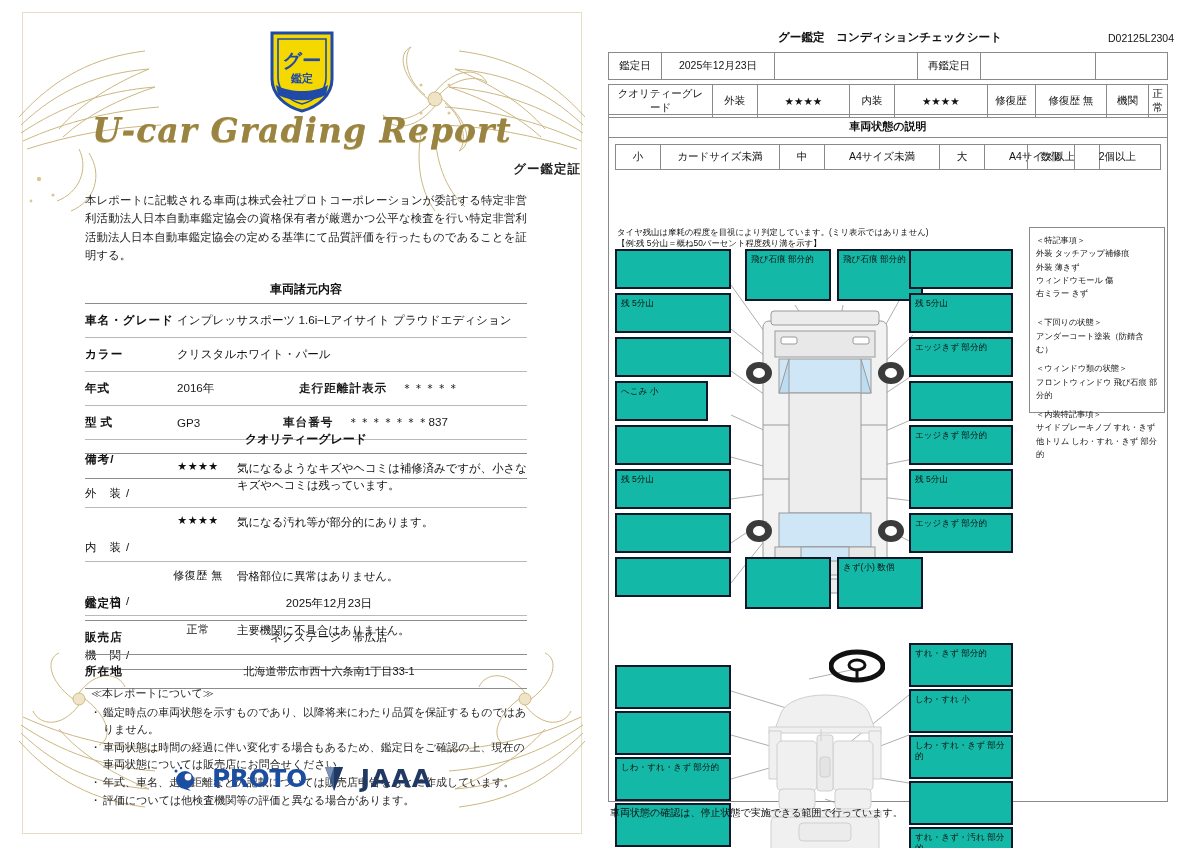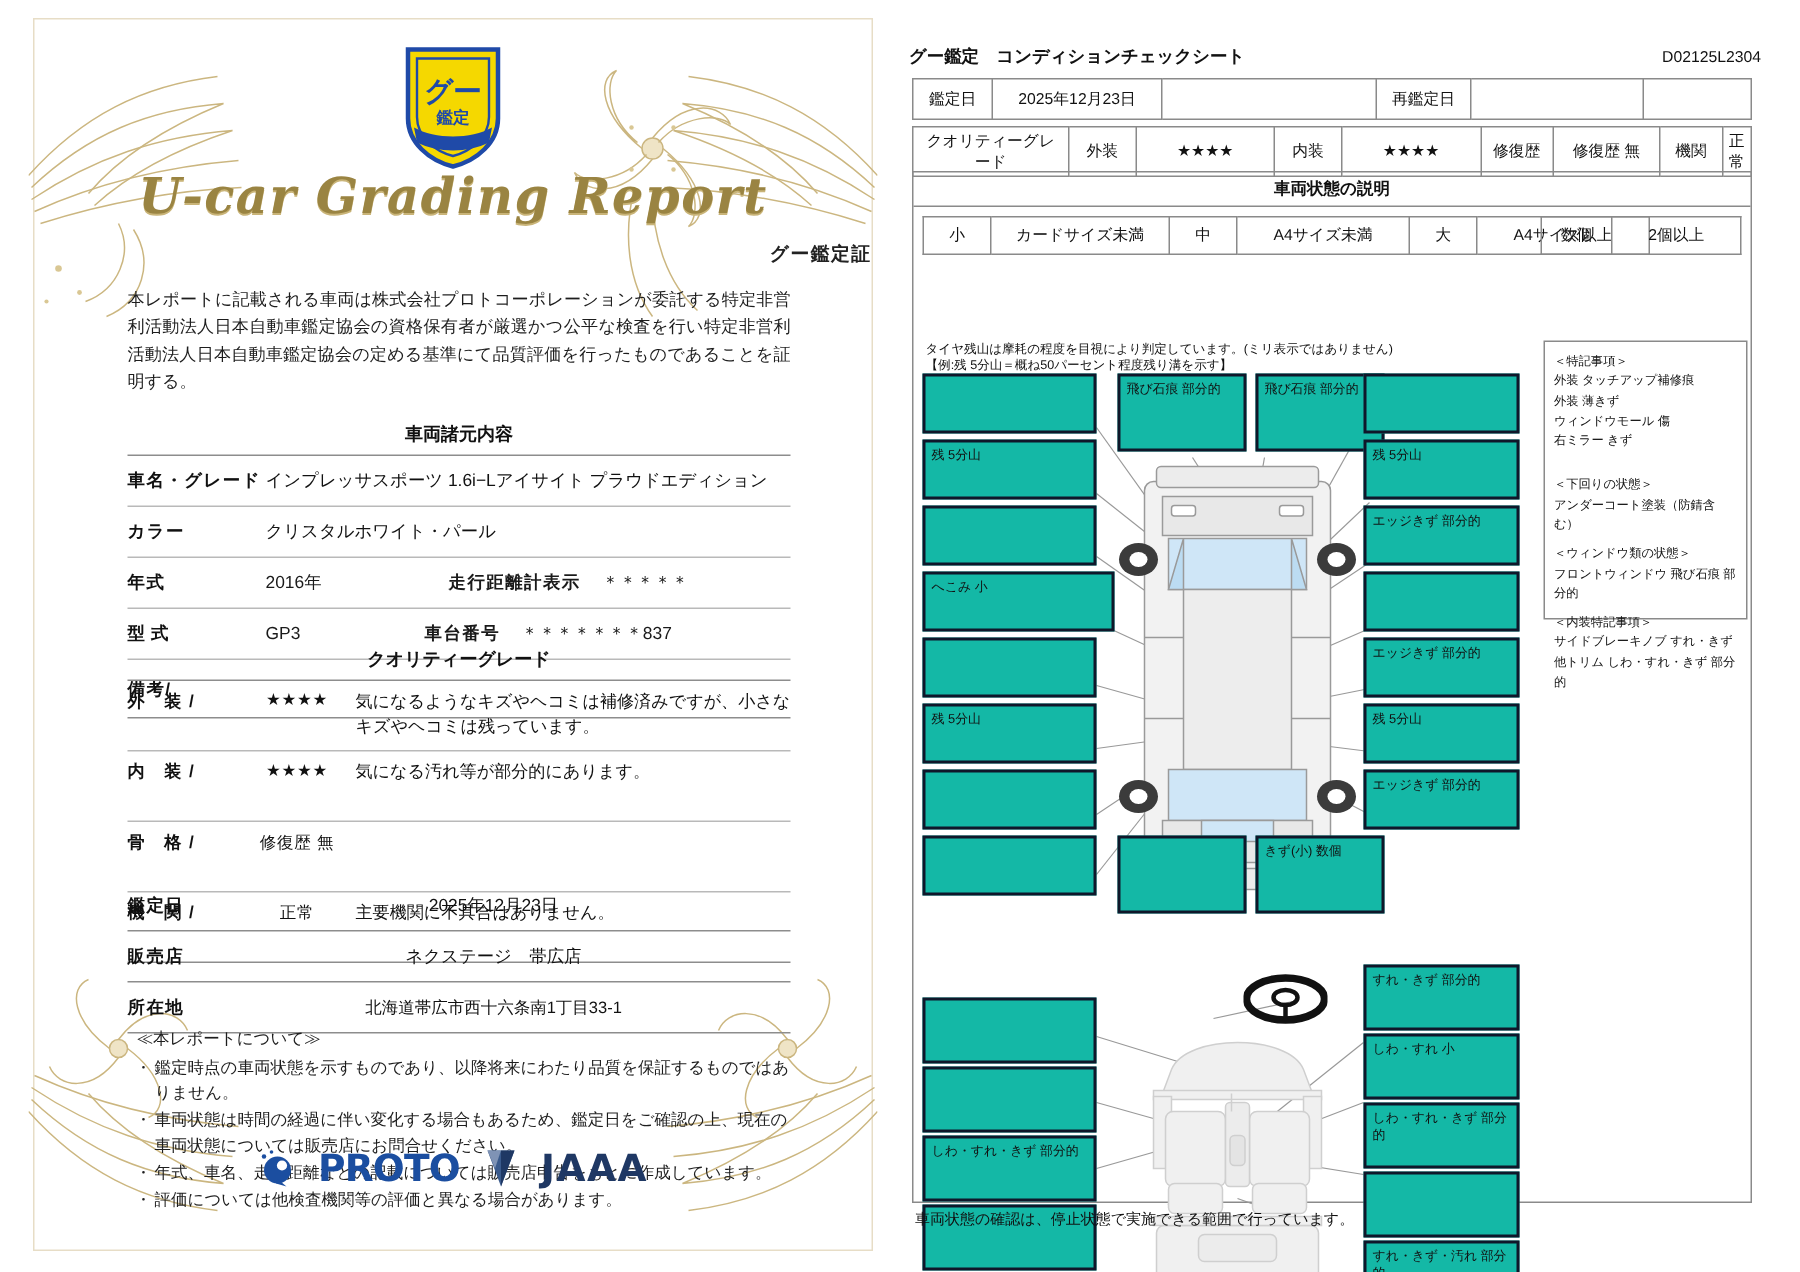--- a/index.html
+++ b/index.html
@@ -58,21 +58,21 @@
   .rowline-thin{border-top:1px solid #b9b9b9;}
   .srow{display:flex;align-items:center;min-height:27px;font-size:11.6px;padding:3px 0;}
   .slab{width:92px;flex:0 0 92px;font-weight:700;color:#111;letter-spacing:1px;}
   .slab-sp{width:92px;flex:0 0 92px;font-weight:700;color:#111;letter-spacing:4px;}
   .sval{flex:1;color:#111;}
   .sval-c{flex:1;text-align:center;color:#111;}
   .sublab{font-weight:700;margin-left:26px;margin-right:14px;letter-spacing:1px;}
 
   .qual{position:absolute;left:62px;right:54px;top:412px;}
   .qrow{display:flex;align-items:flex-start;min-height:34px;font-size:11.4px;padding:6px 0;}
-  .qlab{width:74px;flex:0 0 74px;font-weight:700;letter-spacing:5px;color:#111;}
+  .qlab{width:74px;flex:0 0 74px;font-weight:400;letter-spacing:5px;color:#111;margin-top:26px;}
   .qstar{width:78px;flex:0 0 78px;text-align:center;font-size:11px;letter-spacing:.5px;color:#111;}
   .qtxt{flex:1;line-height:1.5;color:#111;}
 
   .store{position:absolute;left:62px;right:54px;top:574px;}
   .notes{
     position:absolute;left:68px;right:54px;top:672px;
     font-size:11px;line-height:1.55;color:#1d1d1d;
     font-family:Liberation Serif, serif;
   }
   .notes .nh{margin-bottom:2px;}
@@ -80,21 +80,21 @@
   .notes li{position:relative;padding-left:12px;margin-bottom:1px;}
   .notes li:before{content:"・";position:absolute;left:-1px;top:0;}
 
   .logos{position:absolute;left:0;right:0;bottom:40px;display:flex;justify-content:center;align-items:center;gap:14px;}
   .proto-txt{font-size:25px;font-weight:800;color:#1b4ea0;letter-spacing:-.5px;font-family:"DejaVu Sans",sans-serif;}
   .jaaa-txt{font-size:25px;font-weight:700;color:#1f3864;letter-spacing:1px;font-family:"DejaVu Sans",sans-serif;}
 
   
   .sheet{position:absolute;left:606px;top:30px;width:568px;height:790px;}
   .sheet-title{
-    position:absolute;left:0;right:0;top:0;
+    position:absolute;left:0;right:0;top:0;text-align:center;
     font-size:11.6px;font-weight:700;color:#111;
   }
   .doc-no{position:absolute;right:0;top:2px;font-size:10.5px;color:#111;}
 
   table.g{border-collapse:collapse;}
   table.g td{border:1px solid #8a8a8a;font-size:10.5px;color:#111;padding:2px 4px;}
 
   .t-date{position:absolute;left:2px;top:22px;width:560px;}
   .t-date td{height:22px;text-align:center;}
 
@@ -267,20 +267,21 @@
         <div class="rowline-thin"></div>
         <div class="qrow">
           <div class="qlab">内 装/</div>
           <div class="qstar">★★★★</div>
           <div class="qtxt">気になる汚れ等が部分的にあります。</div>
         </div>
         <div class="rowline-thin"></div>
         <div class="qrow">
           <div class="qlab">骨 格/</div>
           <div class="qstar">修復歴 無</div>
+          <div class="qtxt">骨格部位に異常はありません。</div>
         </div>
         <div class="rowline-thin"></div>
         <div class="qrow">
           <div class="qlab">機 関/</div>
           <div class="qstar">正常</div>
           <div class="qtxt">主要機関に不具合はありません。</div>
         </div>
         <div class="rowline"></div>
       </div>
 
@@ -470,21 +471,21 @@
             <ellipse cx="14" cy="72" rx="6" ry="5"></ellipse>
             <ellipse cx="146" cy="72" rx="6" ry="5"></ellipse>
             <ellipse cx="14" cy="230" rx="6" ry="5"></ellipse>
             <ellipse cx="146" cy="230" rx="6" ry="5"></ellipse>
           </g>
         </svg>
 
         <div class="box" style="left:2px;top:6px;width:116px;height:40px"></div>
         <div class="box" style="left:2px;top:50px;width:116px;height:40px">残 5分山</div>
         <div class="box" style="left:2px;top:94px;width:116px;height:40px"></div>
-        <div class="box" style="left:2px;top:138px;width:128px;height:40px">へこみ 小</div>
+        <div class="box" style="left:2px;top:138px;width:93px;height:40px">へこみ 小</div>
         <div class="box" style="left:2px;top:182px;width:116px;height:40px"></div>
         <div class="box" style="left:2px;top:226px;width:116px;height:40px">残 5分山</div>
         <div class="box" style="left:2px;top:270px;width:116px;height:40px"></div>
         <div class="box" style="left:2px;top:314px;width:116px;height:40px"></div>
 
         <div class="box" style="left:132px;top:6px;width:86px;height:52px">飛び石痕 部分的</div>
         <div class="box" style="left:224px;top:6px;width:86px;height:52px">飛び石痕 部分的</div>
 
         <div class="box" style="left:296px;top:6px;width:104px;height:40px"></div>
         <div class="box" style="left:296px;top:50px;width:104px;height:40px">残 5分山</div>

